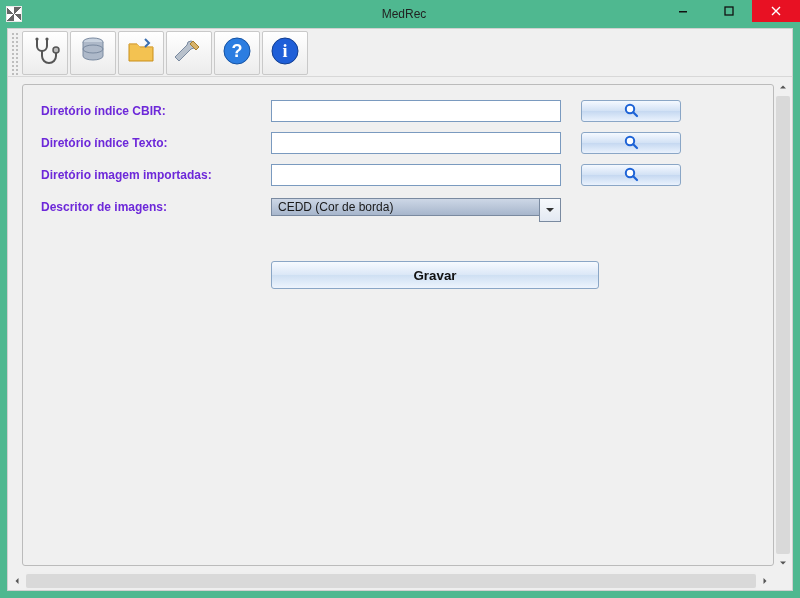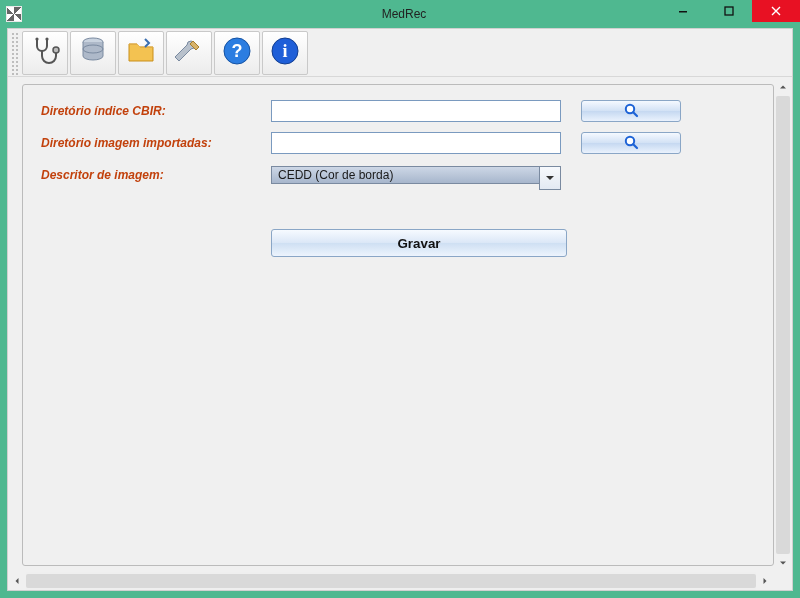--- a/index.html
+++ b/index.html
@@ -161,22 +161,21 @@
   }
   .form-row {
     display: grid;
     grid-template-columns: 230px 290px 20px 100px;
     align-items: center;
     margin-bottom: 8px;
     height: 24px;
   }
   .lbl {
     font-weight: bold;
-    color: #c2410c;
-    font-style: italic;
+    color: #6d28d9;
   }
   .tfield {
     height: 22px;
     border: 1px solid #7a9abf;
     background: #fff;
     padding: 0 4px;
     font: inherit;
   }
   .browse-btn {
     height: 22px;
@@ -207,21 +206,21 @@
     background: linear-gradient(#f7f9fc,#e3e9f2);
     display:flex;align-items:center;justify-content:center;
     cursor:pointer;
   }
   .combo-arrow svg{width:8px;height:8px;fill:#333;}
 
   .save-row {
     margin-top: 42px;
   }
   .save-btn {
-    width: 296px;
+    width: 328px;
     margin-left: 230px;
     height: 28px;
     border: 1px solid #8aa6c6;
     border-radius: 3px;
     background: linear-gradient(#f6faff, #dce8f7 48%, #cfe0f3 52%, #edf4fd);
     font-weight: bold;
     color: #111;
     cursor: pointer;
   }
 </style>
@@ -329,37 +328,50 @@
             <button class="browse-btn">
               <span>
                 <svg viewBox="0 0 16 16">
                     <circle cx="7" cy="7" r="4.2" fill="#fff" stroke="#1e63d6" stroke-width="2"></circle>
                     <line x1="10.2" y1="10.2" x2="14" y2="14" stroke="#1e63d6" stroke-width="2.2" stroke-linecap="round"></line>
                   </svg>
               </span>
             </button>
           </div>
 
+          <div class="form-row">
+            <span class="lbl">Diretório índice Texto:</span>
+            <input class="tfield" value="" style="">
+            <span></span>
+            <button class="browse-btn">
+              <span>
+                <svg viewBox="0 0 16 16">
+                    <circle cx="7" cy="7" r="4.2" fill="#fff" stroke="#1e63d6" stroke-width="2"></circle>
+                    <line x1="10.2" y1="10.2" x2="14" y2="14" stroke="#1e63d6" stroke-width="2.2" stroke-linecap="round"></line>
+                  </svg>
+              </span>
+            </button>
+          </div>
 
           <div class="form-row">
             <span class="lbl">Diretório imagem importadas:</span>
             <input class="tfield" value="" style="">
             <span></span>
             <button class="browse-btn">
               <span>
                 <svg viewBox="0 0 16 16">
                     <circle cx="7" cy="7" r="4.2" fill="#fff" stroke="#1e63d6" stroke-width="2"></circle>
                     <line x1="10.2" y1="10.2" x2="14" y2="14" stroke="#1e63d6" stroke-width="2.2" stroke-linecap="round"></line>
                   </svg>
               </span>
             </button>
           </div>
 
           <div class="form-row">
-            <span class="lbl">Descritor de imagem:</span>
+            <span class="lbl">Descritor de imagens:</span>
             <div class="combo">
               <div class="combo-field">CEDD (Cor de borda)</div>
               <div class="combo-arrow">
                 <svg viewBox="0 0 8 8">
                     <path d="M0 2 L4 6 L8 2 z"></path>
                   </svg>
               </div>
             </div>
           </div>
 

